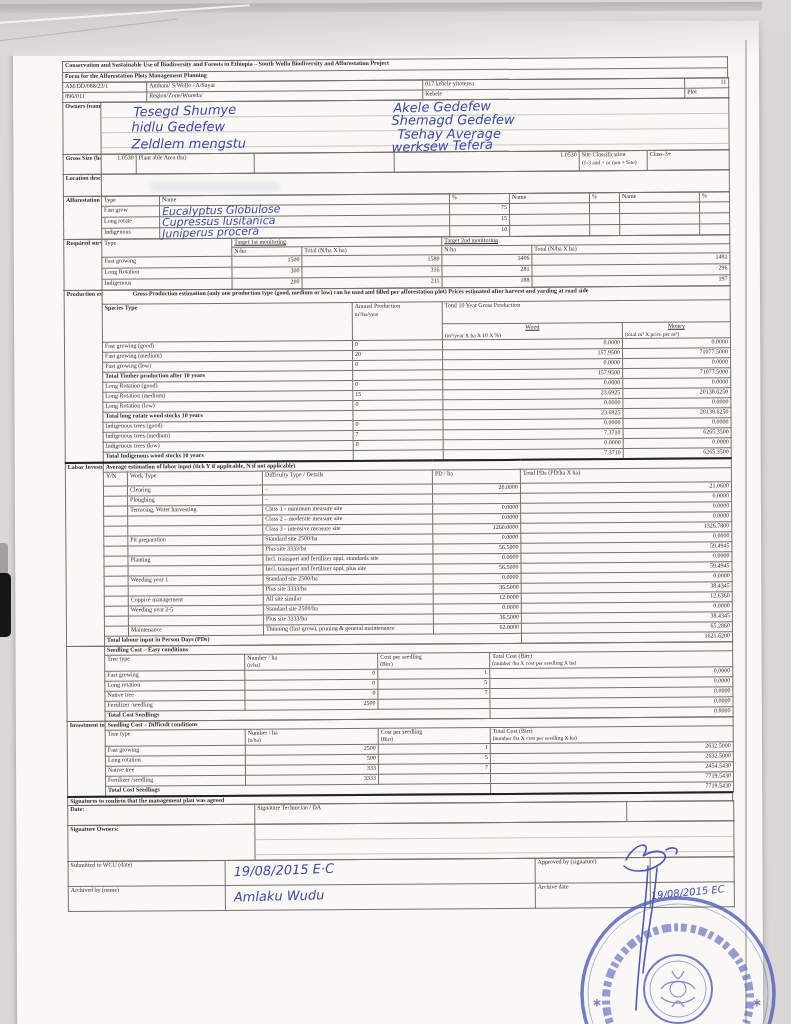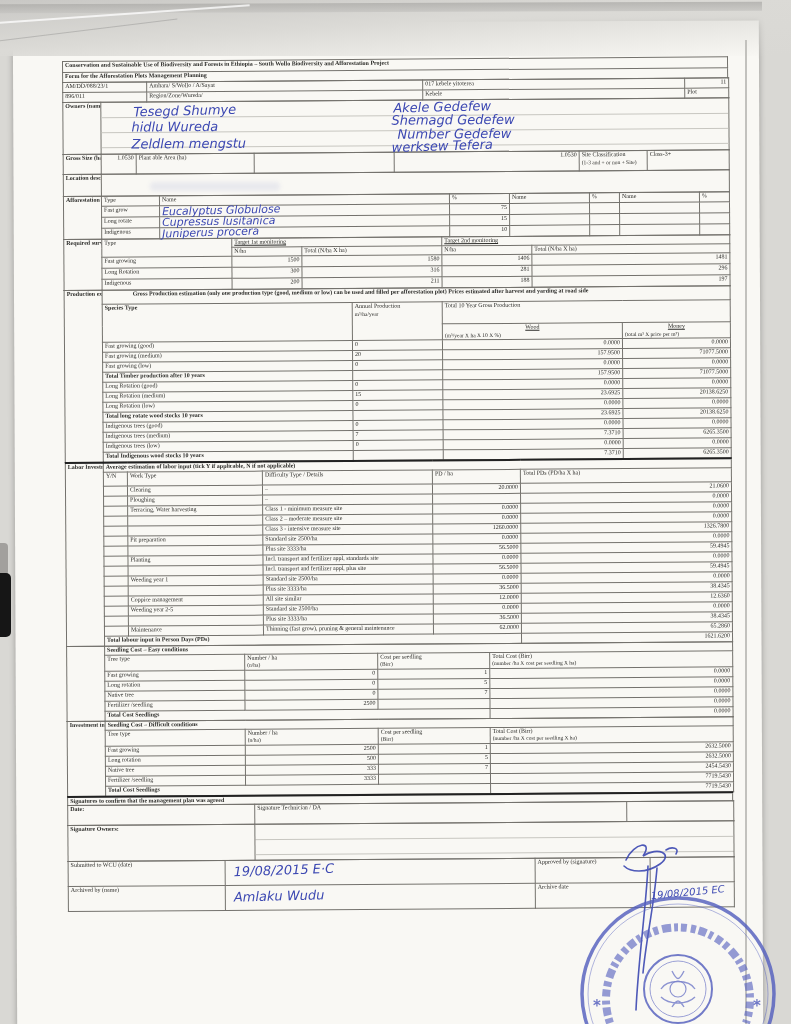--- a/index.html
+++ b/index.html
@@ -86,25 +86,25 @@
     <table>
       <colgroup>
           <col style="width:38px">
           <col style="width:628px">
         </colgroup>
       <tbody>
           <tr style="height:52px">
         <td class="side">Owners (names/contacts)</td>
         <td class="rel rule">
           <span class="hw hw-abs" style="left:32px;top:1px;font-size:13px;transform:rotate(-1deg)">Tesegd Shumye</span>
-          <span class="hw hw-abs" style="left:30px;top:17px;font-size:13px">hidlu Wureda</span>
+          <span class="hw hw-abs" style="left:30px;top:17px;font-size:13px">hidlu Gedefew</span>
           <span class="hw hw-abs" style="left:30px;top:34px;font-size:13px">Zeldlem mengstu</span>
           <span class="hw hw-abs" style="left:292px;top:-1px;font-size:13px;transform:rotate(-1deg)">Akele Gedefew</span>
           <span class="hw hw-abs" style="left:290px;top:12px;font-size:13px">Shemagd Gedefew</span>
-          <span class="hw hw-abs" style="left:296px;top:26px;font-size:13px">Number Gedefew</span>
+          <span class="hw hw-abs" style="left:296px;top:26px;font-size:13px">Tsehay Average</span>
           <span class="hw hw-abs" style="left:290px;top:38px;font-size:13px;transform:rotate(-1.5deg)">werksew Tefera</span>
         </td>
       </tr>
     </tbody>
       </table>
 
     <table>
       <colgroup>
           <col style="width:38px">
           <col style="width:35px">

